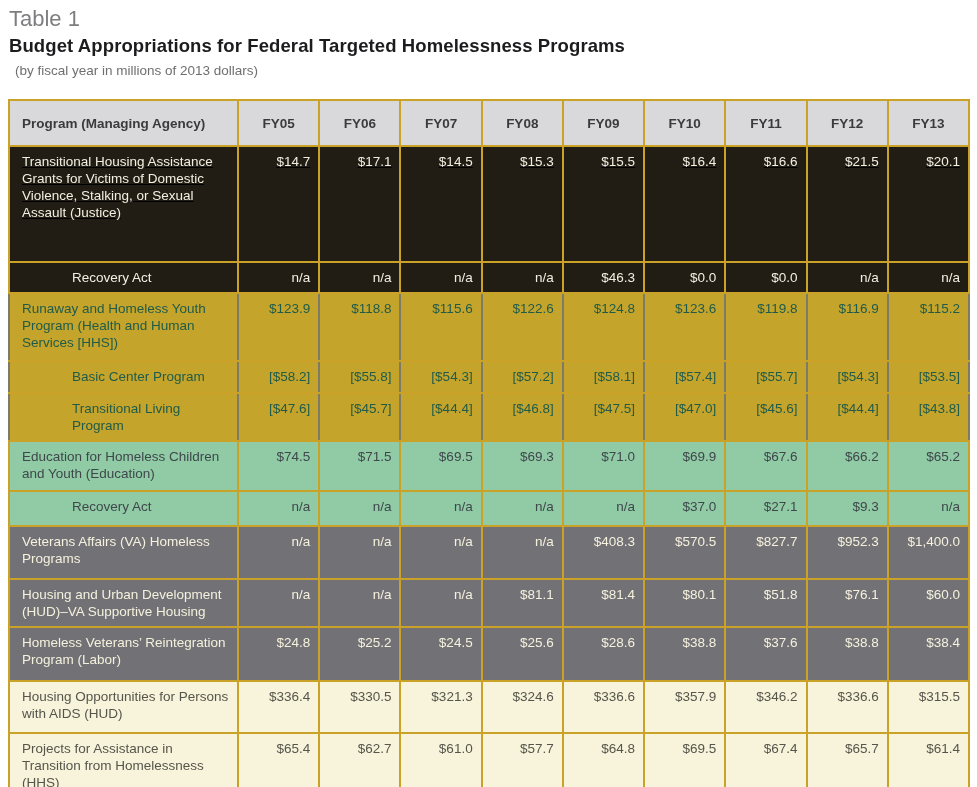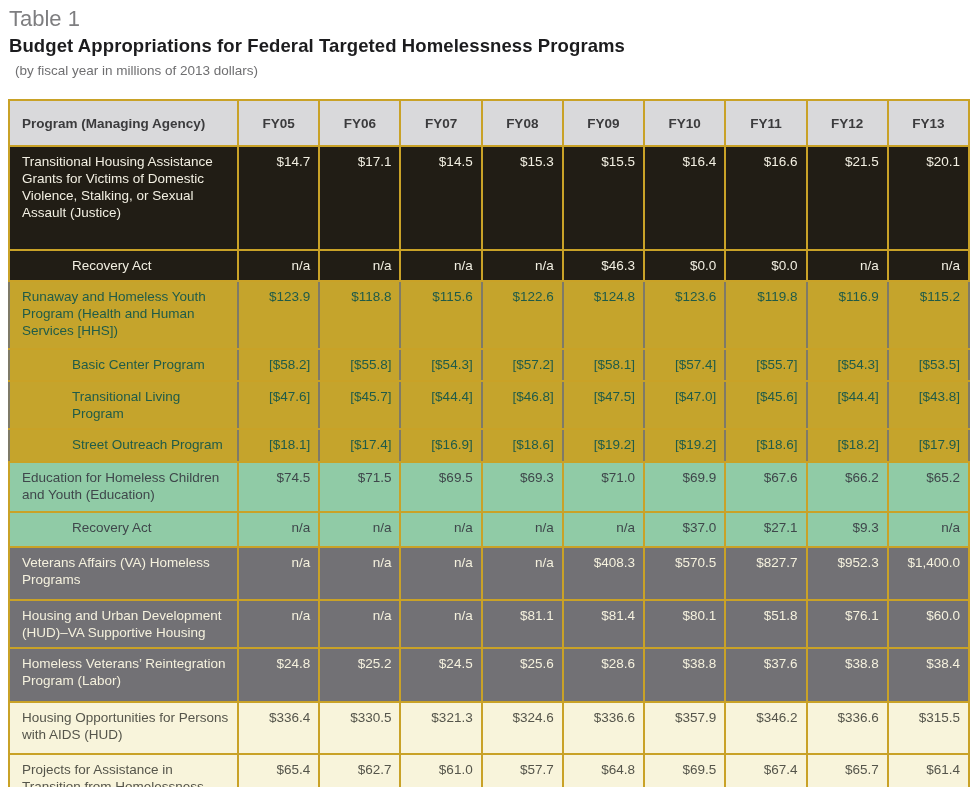--- a/index.html
+++ b/index.html
@@ -71,21 +71,21 @@
         <th>FY07</th>
         <th>FY08</th>
         <th>FY09</th>
         <th>FY10</th>
         <th>FY11</th>
         <th>FY12</th>
         <th>FY13</th>
       </tr>
   </thead>
   <tbody>
-      <tr class="t-dark" style="height: 104px;">
+      <tr class="t-dark" style="height: 116px; text-decoration: underline;">
         <td class="label">Transitional Housing Assistance Grants for Victims of Domestic Violence, Stalking, or Sexual Assault (Justice)</td>
         <td>$14.7</td>
         <td>$17.1</td>
         <td>$14.5</td>
         <td>$15.3</td>
         <td>$15.5</td>
         <td>$16.4</td>
         <td>$16.6</td>
         <td>$21.5</td>
         <td>$20.1</td>
@@ -131,32 +131,20 @@
         <td>[$47.6]</td>
         <td>[$45.7]</td>
         <td>[$44.4]</td>
         <td>[$46.8]</td>
         <td>[$47.5]</td>
         <td>[$47.0]</td>
         <td>[$45.6]</td>
         <td>[$44.4]</td>
         <td>[$43.8]</td>
       </tr>
-      <tr class="t-gold indent" style="height: 33px;">
-        <td class="label">Street Outreach Program</td>
-        <td>[$18.1]</td>
-        <td>[$17.4]</td>
-        <td>[$16.9]</td>
-        <td>[$18.6]</td>
-        <td>[$19.2]</td>
-        <td>[$19.2]</td>
-        <td>[$18.6]</td>
-        <td>[$18.2]</td>
-        <td>[$17.9]</td>
-      </tr>
       <tr class="t-green" style="height: 50px;">
         <td class="label">Education for Homeless Children and Youth (Education)</td>
         <td>$74.5</td>
         <td>$71.5</td>
         <td>$69.5</td>
         <td>$69.3</td>
         <td>$71.0</td>
         <td>$69.9</td>
         <td>$67.6</td>
         <td>$66.2</td>

